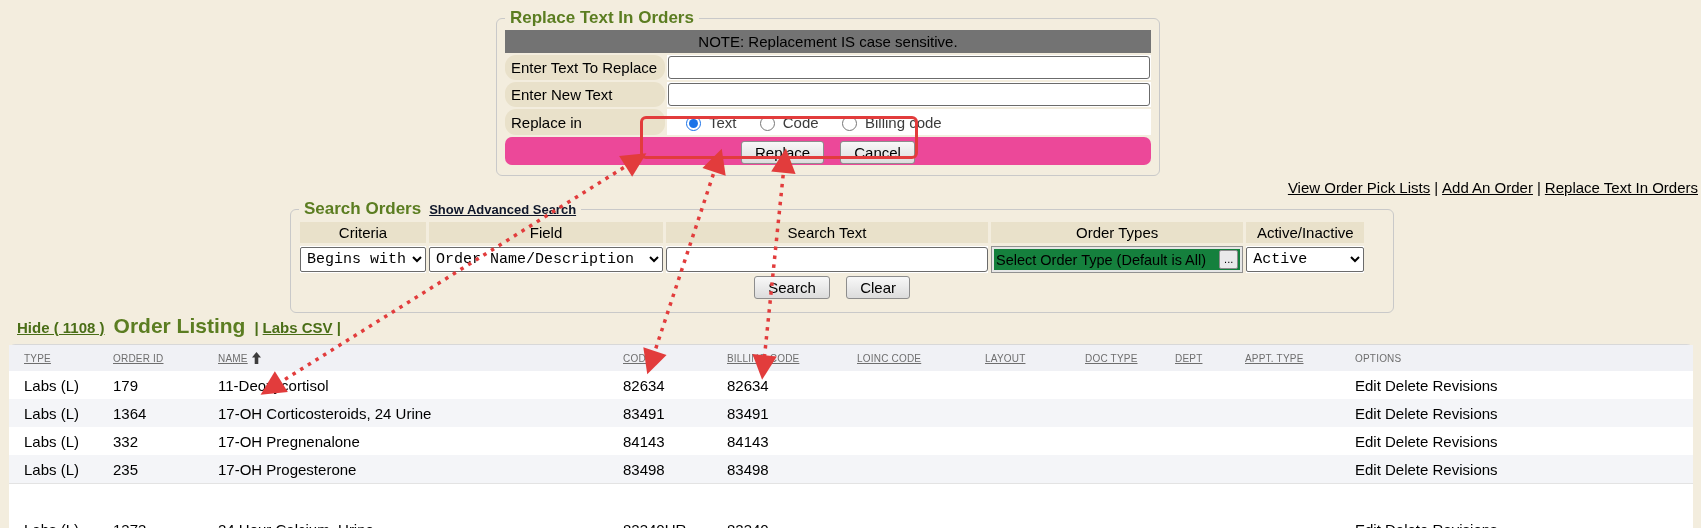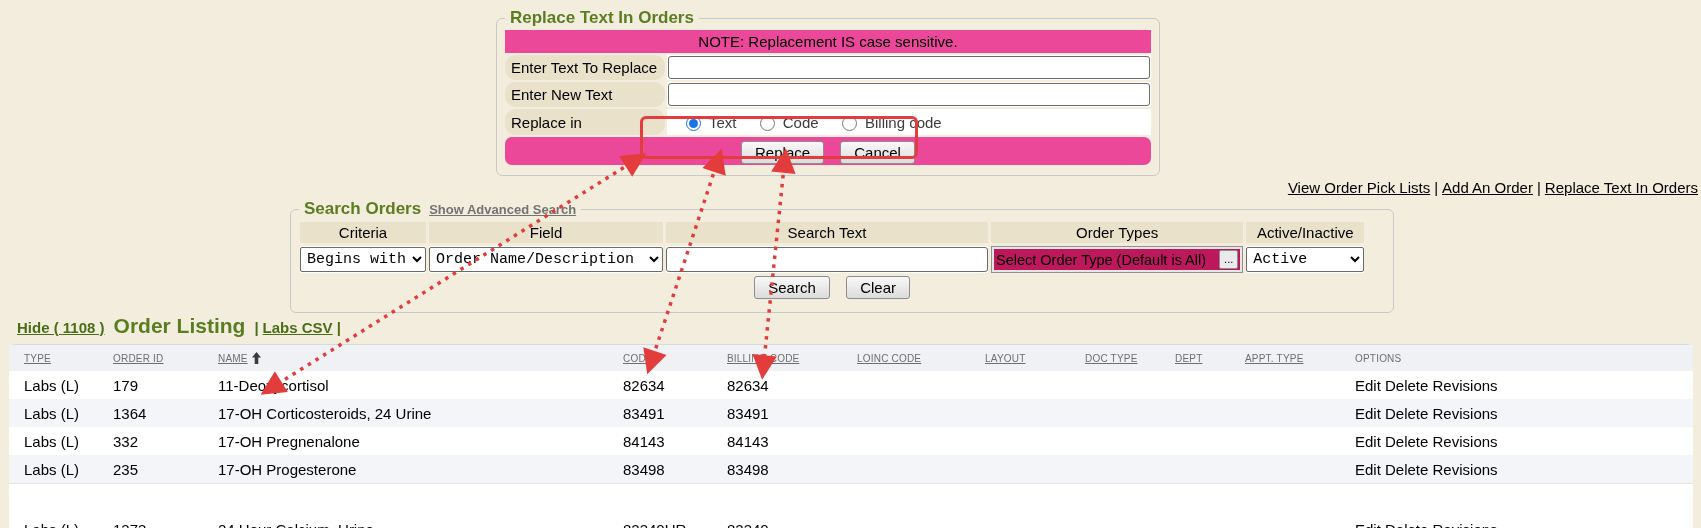--- a/index.html
+++ b/index.html
@@ -12,21 +12,21 @@
   a{cursor:pointer;}
   
   .fs{
     position:absolute;border:1px solid #c9c9c9;border-radius:6px;
     box-sizing:border-box;background:transparent;
   }
   #replace-fs{left:494px;top:8px;width:664px;padding:0 6px 8px;}
   .fs legend{font-size:17px;font-weight:bold;color:#5b7d21;padding:0 5px;margin-left:2px;}
   .rf-table{width:100%;border-collapse:separate;border-spacing:2px;}
   .rf-table td{font-size:15px;}
-  .rf-note{background:#ec4899;text-align:center;padding:3px 2px;margin-top:24px;}
+  .rf-note{background:#737373;text-align:center;padding:3px 2px;margin-top:24px;}
   .rf-label{background:#e9e1ca;padding:4px 6px;width:148px;border-radius:11px;}
   .rf-cell{background:#fff;padding:1px;}
   .txt{
     width:100%;height:23px;border:1px solid #6b6b6b;border-radius:3px;
     box-sizing:border-box;font-size:15px;padding:0 4px;background:#fff;
     font-family:inherit;
   }
   .rf-radio-cell{background:#fff;padding:4px 6px 4px 14px;color:#222;}
   .radio-opt{margin-right:14px;white-space:nowrap;color:#3c3c3c;}
   .radio-opt input{accent-color:#1a73e8;width:15px;height:15px;vertical-align:-3px;margin-right:4px;}
@@ -36,39 +36,39 @@
     border:1px solid #8d8d8d;border-radius:3px;color:#000;
     background:linear-gradient(#f8f8f8,#dcdcdc);margin:0 6px;
   }
   
   #top-links{position:absolute;top:179px;right:3px;font-size:15px;white-space:nowrap;}
   #top-links a{color:#000;text-decoration:underline;}
   #top-links .sep{color:#000;margin:0 4px;}
   
   #search-fs{left:288px;top:199px;width:1104px;height:114px;padding:0 6px;}
   #search-fs legend a{
-    font-size:13px;font-weight:bold;color:#737373;text-decoration:underline;margin-left:8px;
+    font-size:13px;font-weight:bold;color:#0f172a;text-decoration:underline;margin-left:8px;
   }
   .sf-table{border-collapse:separate;border-spacing:3px;margin-top:0;}
   .sf-table th{
     background:#e9e1ca;font-size:15px;font-weight:normal;padding:2px 4px;text-align:center;
   }
   .sf-table td{padding:0;vertical-align:middle;background:#fff;}
   .sf-table td.nobg{background:transparent;}
   .c-criteria{width:118px;}
   .c-field{width:226px;}
   .c-stext{width:314px;}
   .c-otype{width:240px;}
   .c-active{width:110px;}
   select{
     width:100%;height:25px;font-size:15px;font-family:Liberation Mono, monospace;
     border:1px solid #6b6b6b;border-radius:2px;background:#fff;padding:0 2px;
   }
   .otype-widget{
-    display:flex;align-items:center;gap:13px;background:#be185d;
+    display:flex;align-items:center;gap:13px;background:#15803d;
     border:1px solid #919191;box-shadow:inset 0 0 0 2px #e6e6e6;
     padding:3px 4px;font-size:14.5px;white-space:nowrap;
   }
   .dots-btn{
     font-size:11px;line-height:1;padding:3px 4px;border:1px solid #8d8d8d;
     background:#eaeaea;border-radius:2px;font-family:inherit;
   }
   .sf-buttons{text-align:center;padding:7px 0 2px;background:transparent;}
   
   #listing-header{position:absolute;left:17px;top:314px;display:flex;align-items:baseline;gap:9px;white-space:nowrap;}

